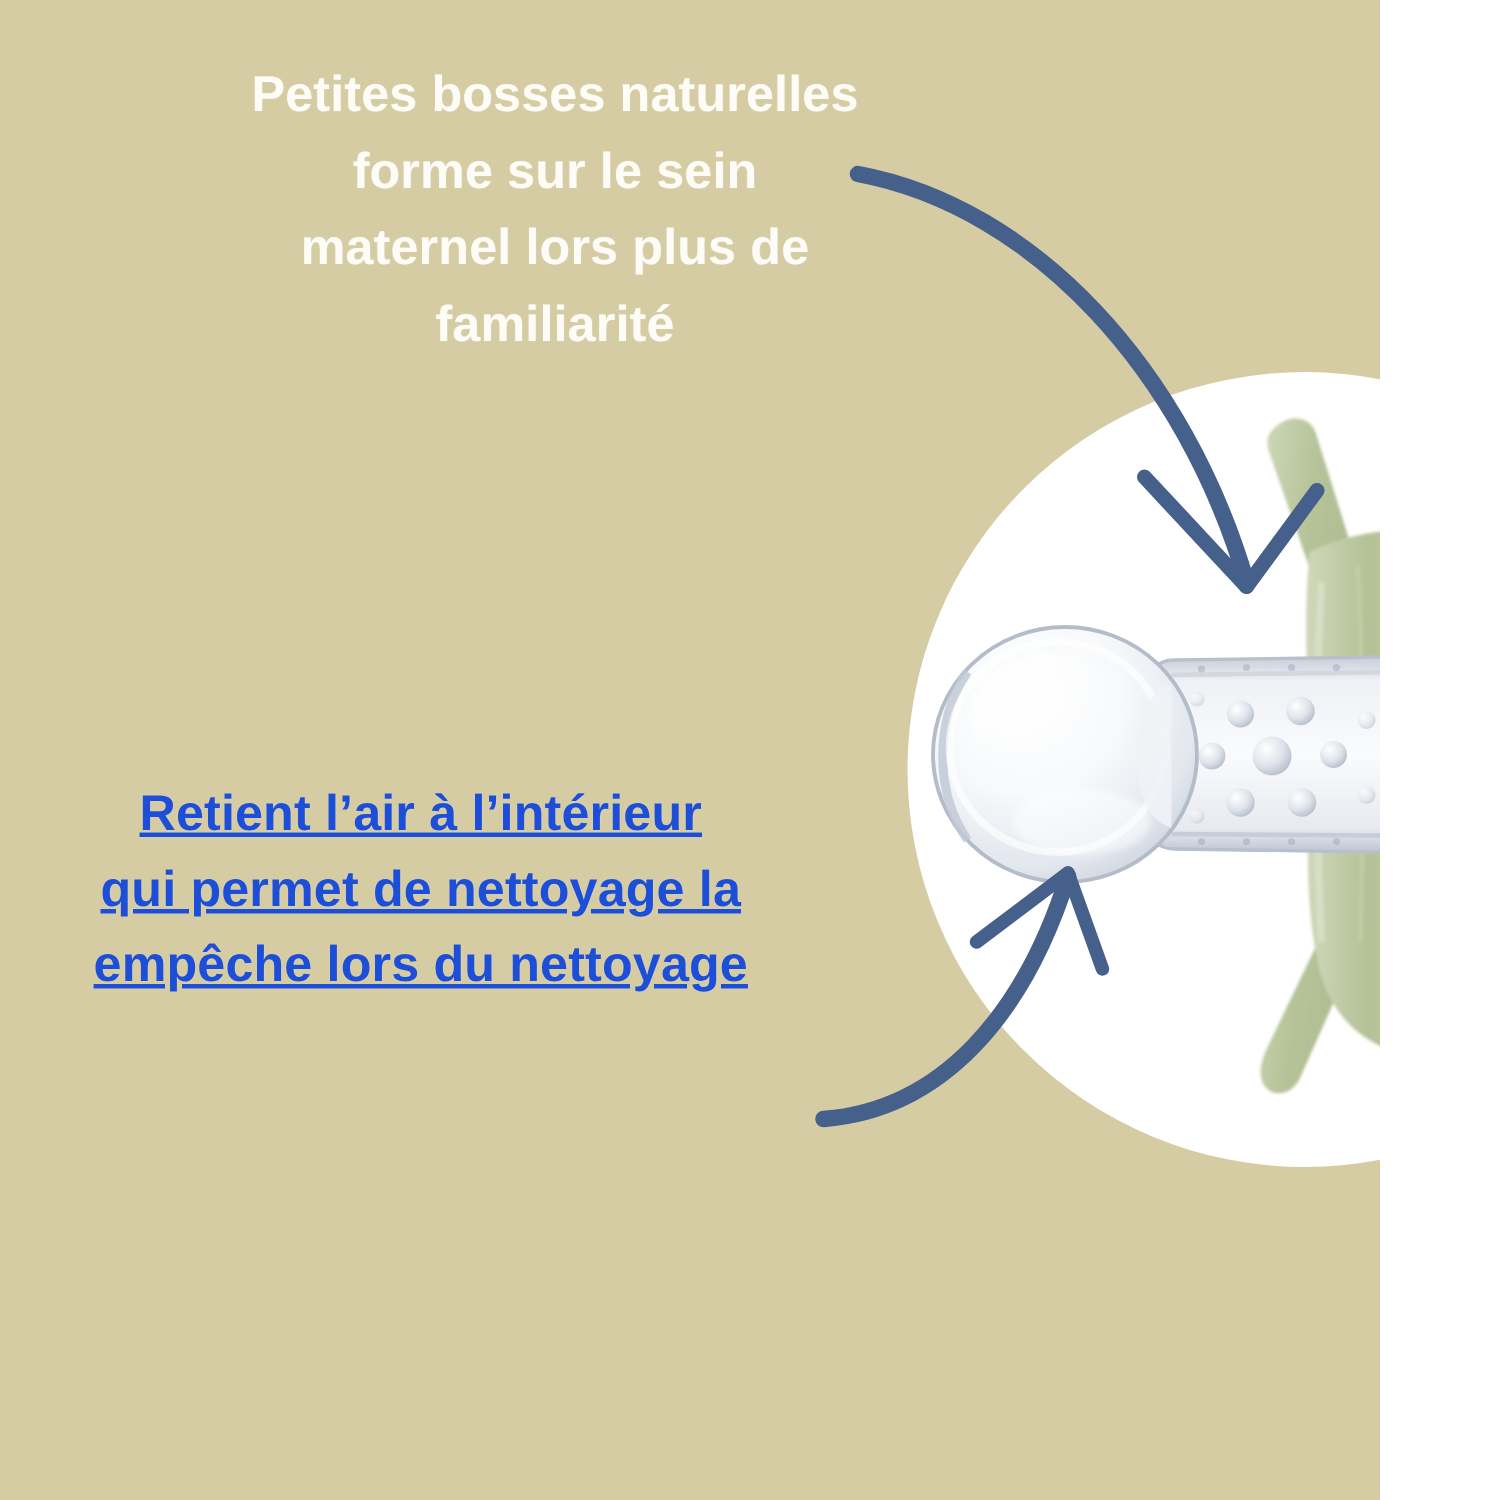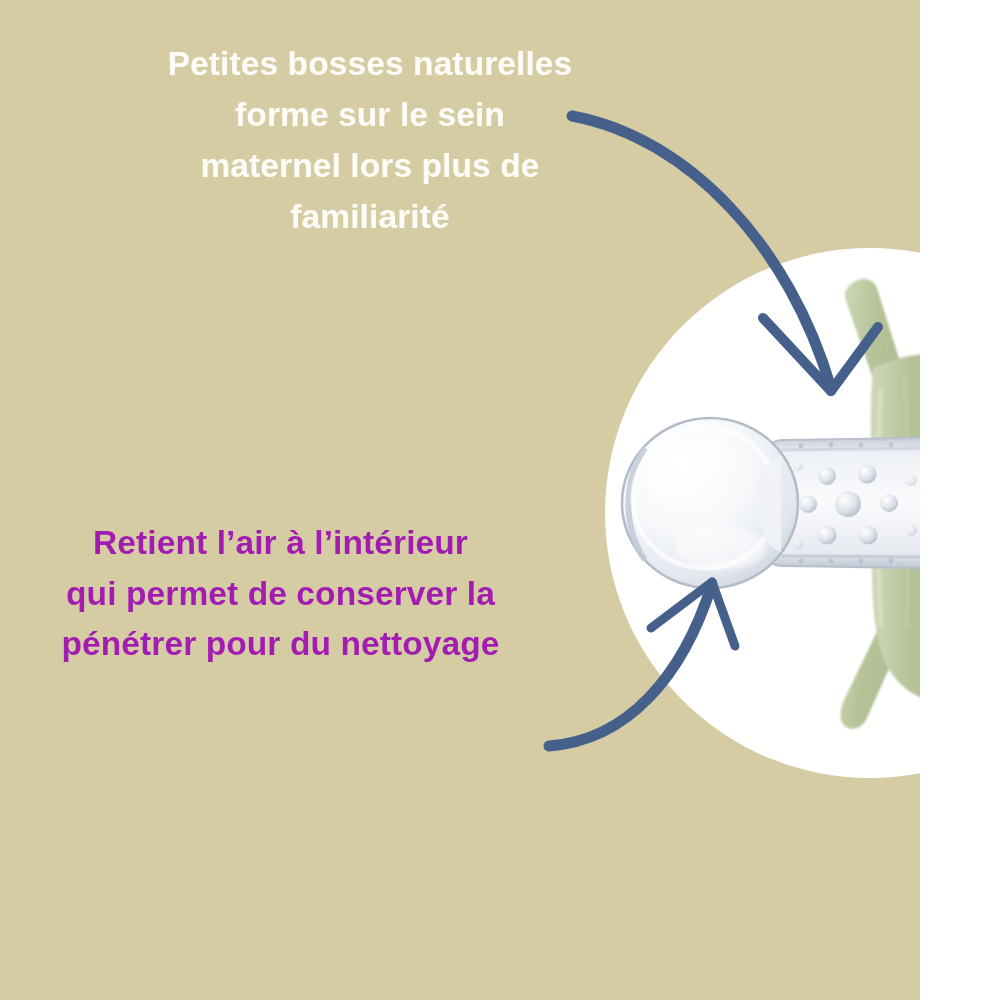--- a/index.html
+++ b/index.html
@@ -237,19 +237,19 @@
     </g>
   </svg>
 
   <div class="callout" id="callout-top" style="color: rgb(253, 252, 246);">
     <span class="line">Petites bosses naturelles</span>
     <span class="line">forme sur le sein</span>
     <span class="line">maternel lors plus de</span>
     <span class="line">familiarité</span>
   </div>
 
-  <div class="callout" id="callout-bottom" style="color: #a21caf;">
+  <div class="callout" id="callout-bottom" style="color: #1d4ed8; text-decoration: underline;">
     <span class="line">Retient l’air à l’intérieur</span>
-    <span class="line">qui permet de conserver la</span>
-    <span class="line">pénétrer pour du nettoyage</span>
+    <span class="line">qui permet de nettoyage la</span>
+    <span class="line">empêche lors du nettoyage</span>
   </div>
 
 </div>
 
 </body></html>

